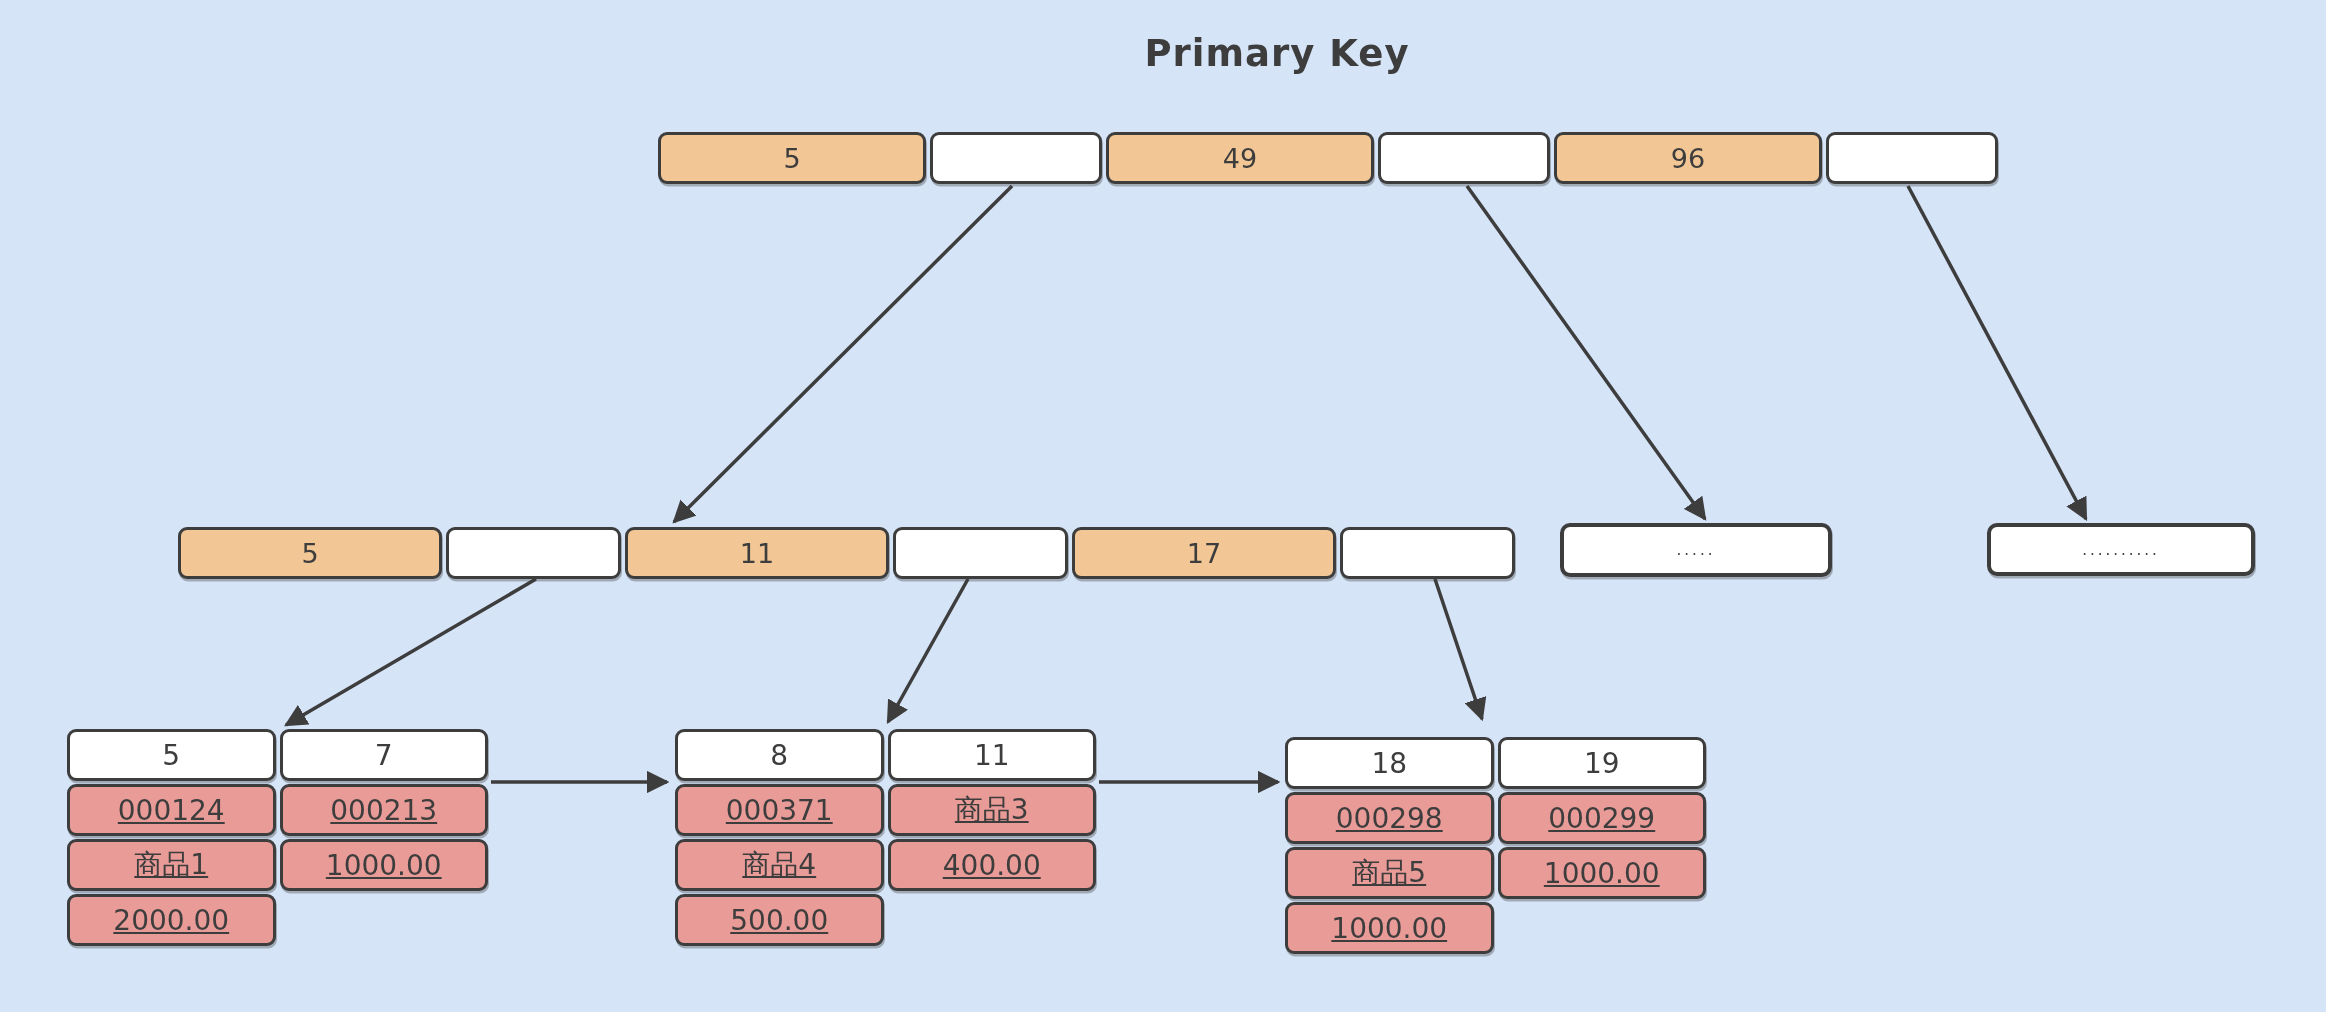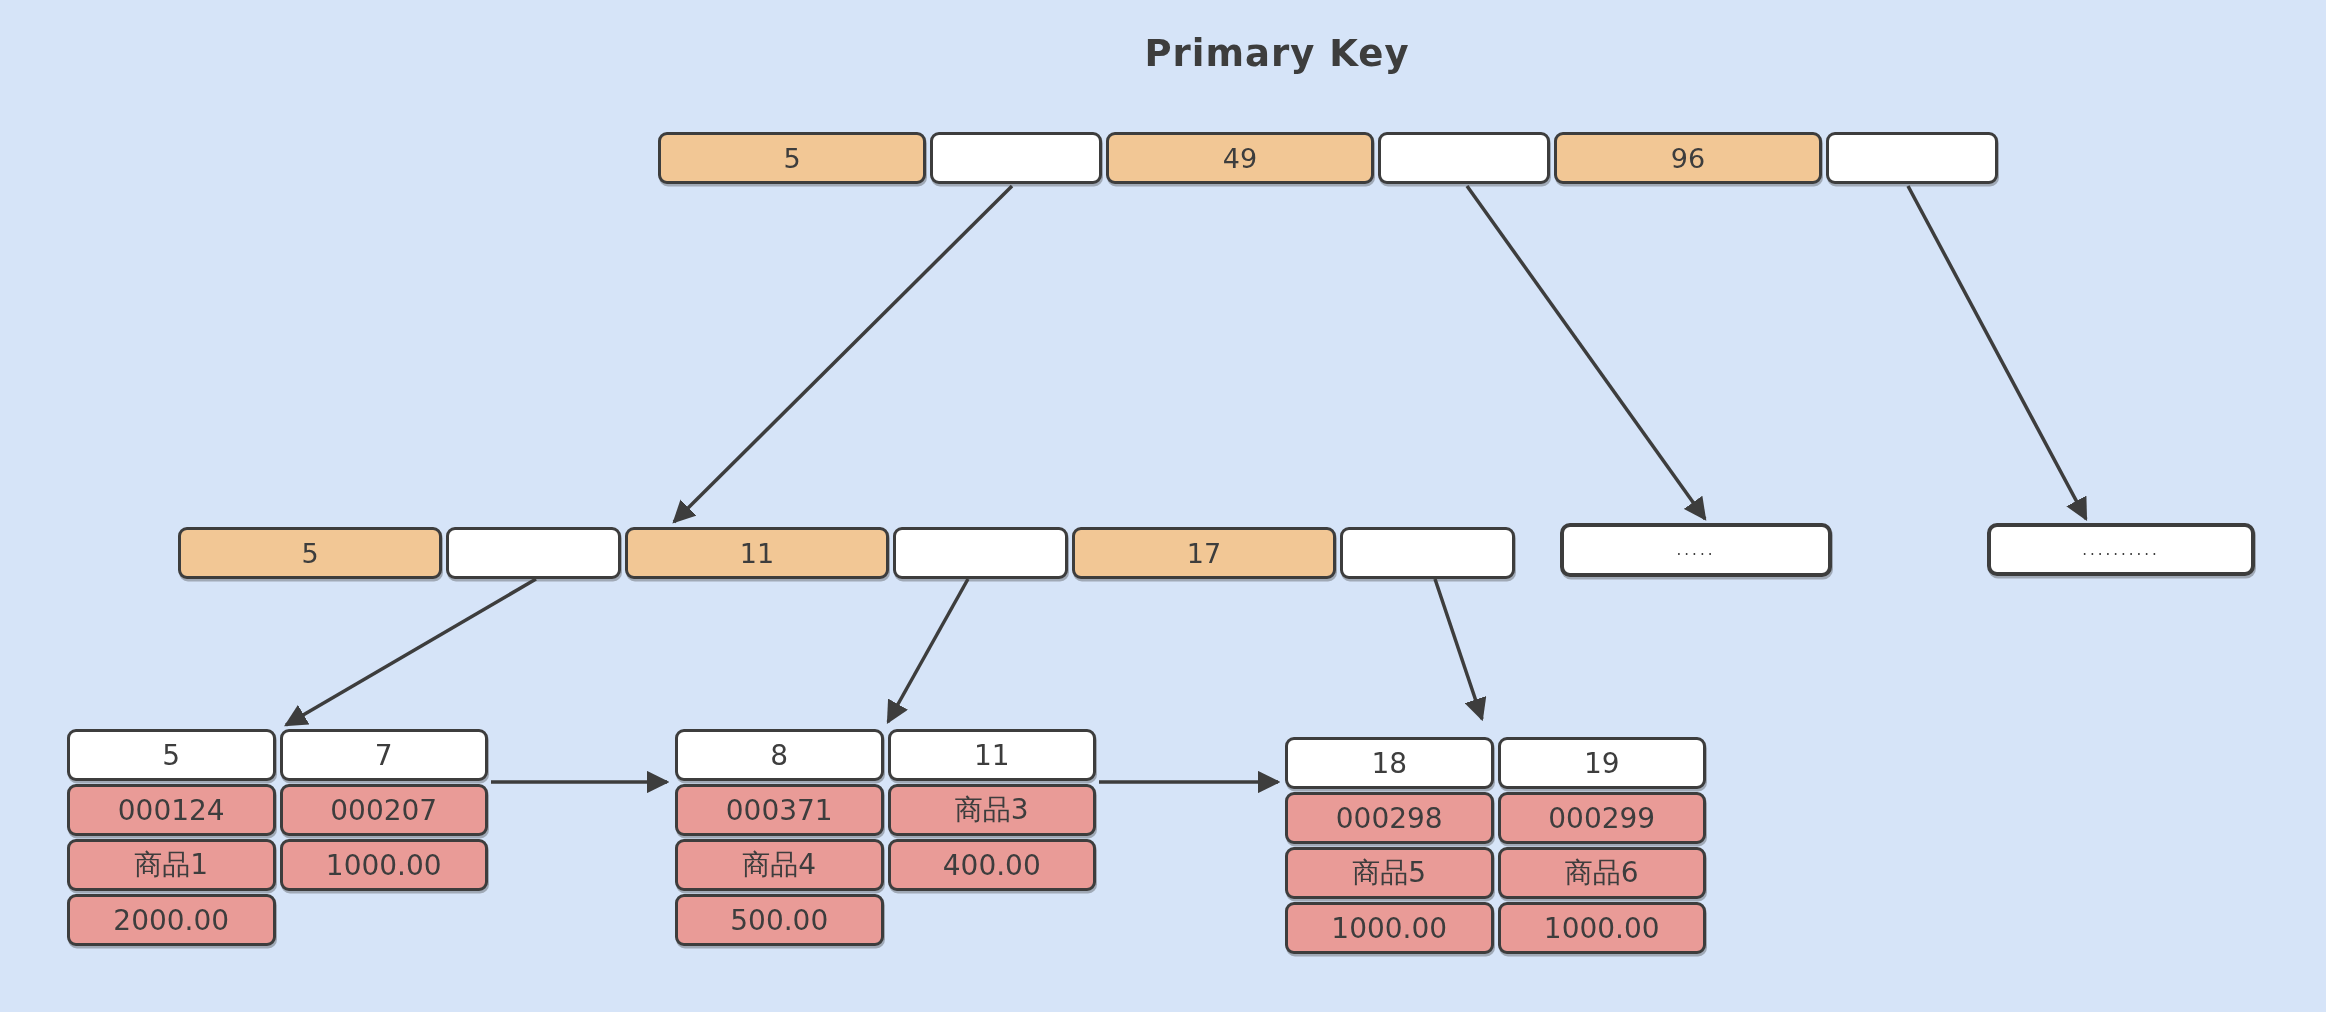--- a/index.html
+++ b/index.html
@@ -42,21 +42,21 @@
     font-size:15px;letter-spacing:3px;
     box-shadow:1px 2.5px 0 rgba(61,61,61,0.35);
   }
   .collapsed-1{left:1560px;top:523px;width:272px;height:54px;}
   .collapsed-2{left:1987px;top:523px;width:268px;height:53px;}
   .leaf{
     position:absolute;
     display:grid;grid-template-columns:1fr 1fr;gap:3px 4px;
   }
   .leaf .cell{height:52px;font-size:28px;}
-  .leaf .data{background:var(--data-cell,#e99b97);}
+  .leaf .data{background:var(--data-cell,#e99b97);text-decoration:underline;}
   .leaf-1{left:67px;top:729px;width:421px;}
   .leaf-2{left:675px;top:729px;width:421px;}
   .leaf-3{left:1285px;top:737px;width:421px;}
   .edges{position:absolute;left:0;top:0;pointer-events:none;}
   .edge{stroke:var(--arrow,#3d3d3d);stroke-width:3.5px;}
 </style>
 </head>
 <body>
 
 <div class="canvas">
@@ -97,21 +97,21 @@
     <div class="cell ptr"></div>
   </div>
 
   <div class="collapsed collapsed-1">.....</div>
   <div class="collapsed collapsed-2">..........</div>
 
   <div class="leaf leaf-1">
     <div class="cell">5</div>
     <div class="cell">7</div>
     <div class="cell data">000124</div>
-    <div class="cell data">000207</div>
+    <div class="cell data">000213</div>
     <div class="cell data">商品1</div>
     <div class="cell data">1000.00</div>
     <div class="cell data">2000.00</div>
   </div>
 
   <div class="leaf leaf-2">
     <div class="cell">8</div>
     <div class="cell">11</div>
     <div class="cell data">000371</div>
     <div class="cell data">商品3</div>
@@ -119,18 +119,17 @@
     <div class="cell data">400.00</div>
     <div class="cell data">500.00</div>
   </div>
 
   <div class="leaf leaf-3">
     <div class="cell">18</div>
     <div class="cell">19</div>
     <div class="cell data">000298</div>
     <div class="cell data">000299</div>
     <div class="cell data">商品5</div>
-    <div class="cell data">商品6</div>
     <div class="cell data">1000.00</div>
     <div class="cell data">1000.00</div>
   </div>
 
 </div>
 
 </body></html>

